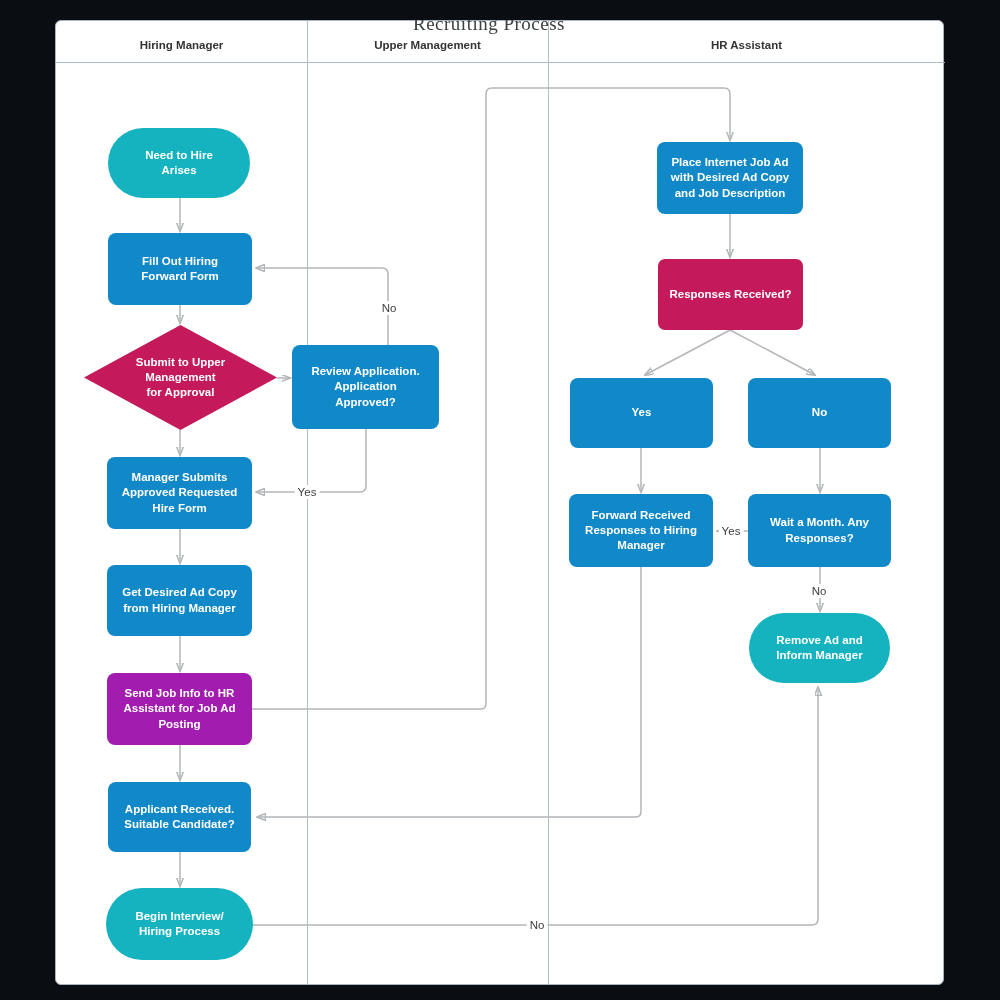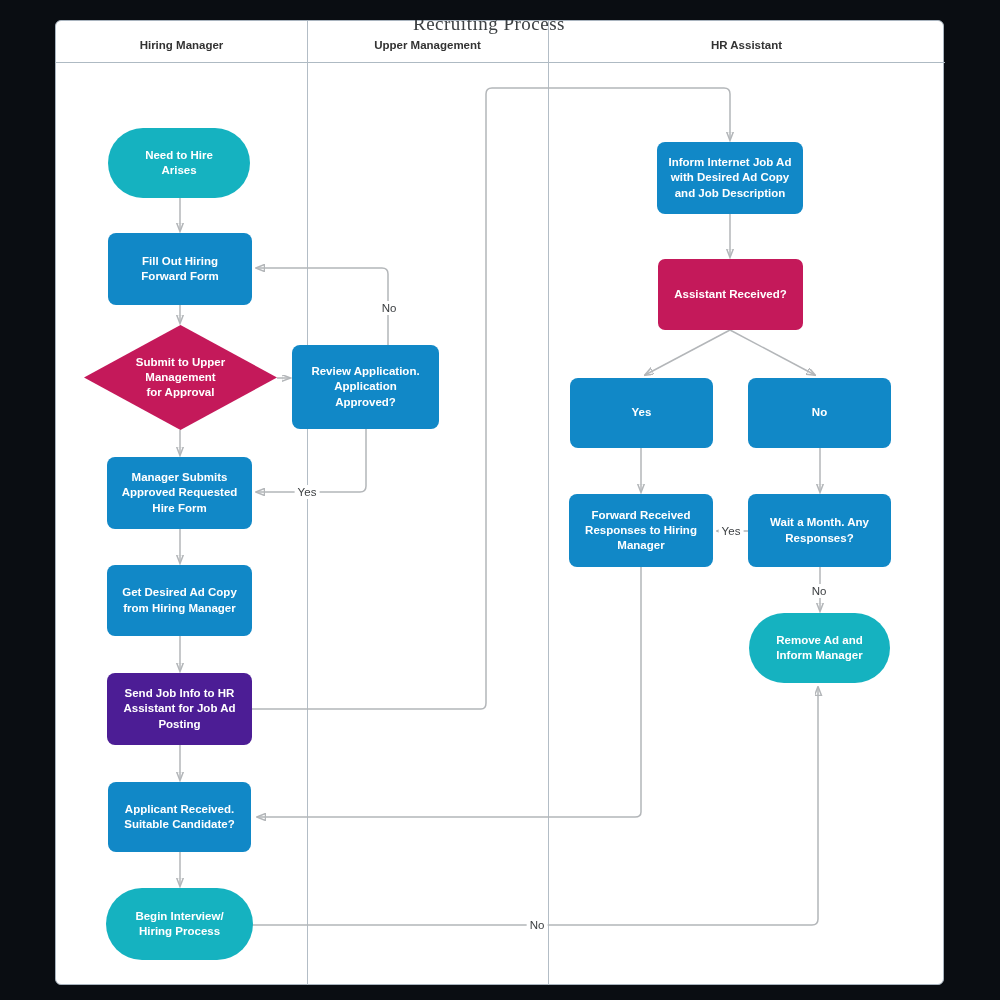--- a/index.html
+++ b/index.html
@@ -115,31 +115,31 @@
 Management
 for Approval</div>
     <div class="node process" style="left: 292px; top: 345px; width: 147px; height: 84px; background: rgb(17, 136, 199);">Review Application.
 Application
 Approved?</div>
     <div class="node process" style="left: 107px; top: 457px; width: 145px; height: 72px; background: rgb(17, 136, 199);">Manager Submits
 Approved Requested
 Hire Form</div>
     <div class="node process" style="left: 107px; top: 565px; width: 145px; height: 71px; background: rgb(17, 136, 199);">Get Desired Ad Copy
 from Hiring Manager</div>
-    <div class="node process" style="left: 107px; top: 673px; width: 145px; height: 72px; background: #4c1d95;">Send Job Info to HR
+    <div class="node process" style="left: 107px; top: 673px; width: 145px; height: 72px; background: #a21caf;">Send Job Info to HR
 Assistant for Job Ad
 Posting</div>
     <div class="node process" style="left: 108px; top: 782px; width: 143px; height: 70px; background: rgb(17, 136, 199);">Applicant Received.
 Suitable Candidate?</div>
     <div class="node terminator" style="left: 106px; top: 888px; width: 147px; height: 72px; background: rgb(21, 178, 192);">Begin Interview/
 Hiring Process</div>
-    <div class="node process" style="left: 657px; top: 142px; width: 146px; height: 72px; background: rgb(17, 136, 199);">Inform Internet Job Ad
+    <div class="node process" style="left: 657px; top: 142px; width: 146px; height: 72px; background: rgb(17, 136, 199);">Place Internet Job Ad
 with Desired Ad Copy
 and Job Description</div>
-    <div class="node decision_rect" style="left: 658px; top: 259px; width: 145px; height: 71px; background: rgb(196, 25, 90);">Assistant Received?</div>
+    <div class="node decision_rect" style="left: 658px; top: 259px; width: 145px; height: 71px; background: rgb(196, 25, 90);">Responses Received?</div>
     <div class="node process" style="left: 570px; top: 378px; width: 143px; height: 70px; background: rgb(17, 136, 199);">Yes</div>
     <div class="node process" style="left: 748px; top: 378px; width: 143px; height: 70px; background: rgb(17, 136, 199);">No</div>
     <div class="node process" style="left: 569px; top: 494px; width: 144px; height: 73px; background: rgb(17, 136, 199);">Forward Received
 Responses to Hiring
 Manager</div>
     <div class="node process" style="left: 748px; top: 494px; width: 143px; height: 73px; background: rgb(17, 136, 199);">Wait a Month. Any
 Responses?</div>
     <div class="node terminator" style="left: 749px; top: 613px; width: 141px; height: 70px; background: rgb(21, 178, 192);">Remove Ad and
 Inform Manager</div>
   </div>

